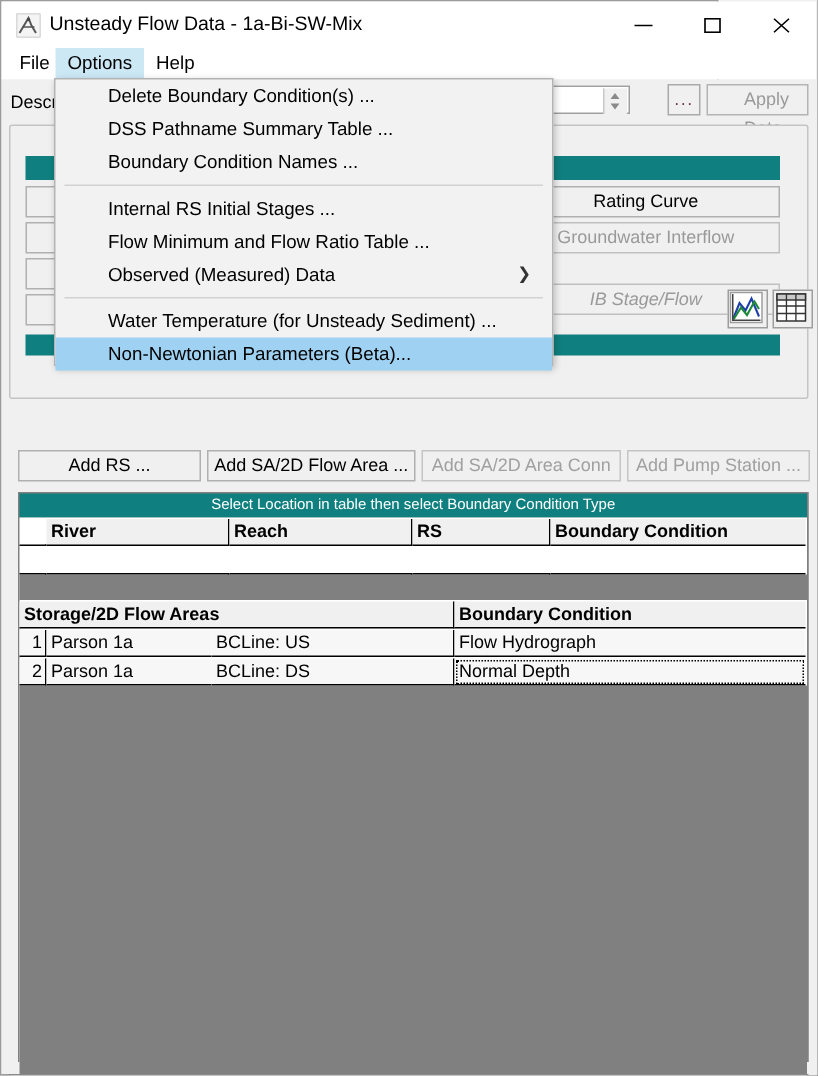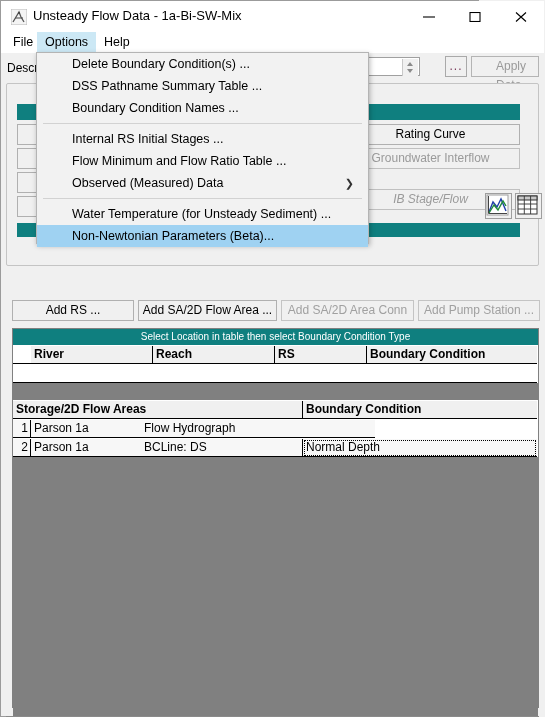--- a/index.html
+++ b/index.html
@@ -243,20 +243,21 @@
         <div class="spacer-row"></div>
 
         <div class="row">
           <div class="cell hdr c-sa-name" style="width:290px;">Storage/2D Flow Areas</div>
           <div class="cell hdr c-sa-bc">Boundary Condition</div>
         </div>
 
         <div class="row">
           <div class="cell num white">1</div>
           <div class="cell white" style="width:110px;border-right:none;">Parson 1a</div>
+          <div class="cell white" style="width:162px;">BCLine: US</div>
           <div class="cell white c-sa-bc">Flow Hydrograph</div>
         </div>
 
         <div class="row">
           <div class="cell num white">2</div>
           <div class="cell white" style="width:110px;border-right:none;">Parson 1a</div>
           <div class="cell white" style="width:162px;">BCLine: DS</div>
           <div class="cell white c-sa-bc sel-cell">Normal Depth</div>
         </div>
 

